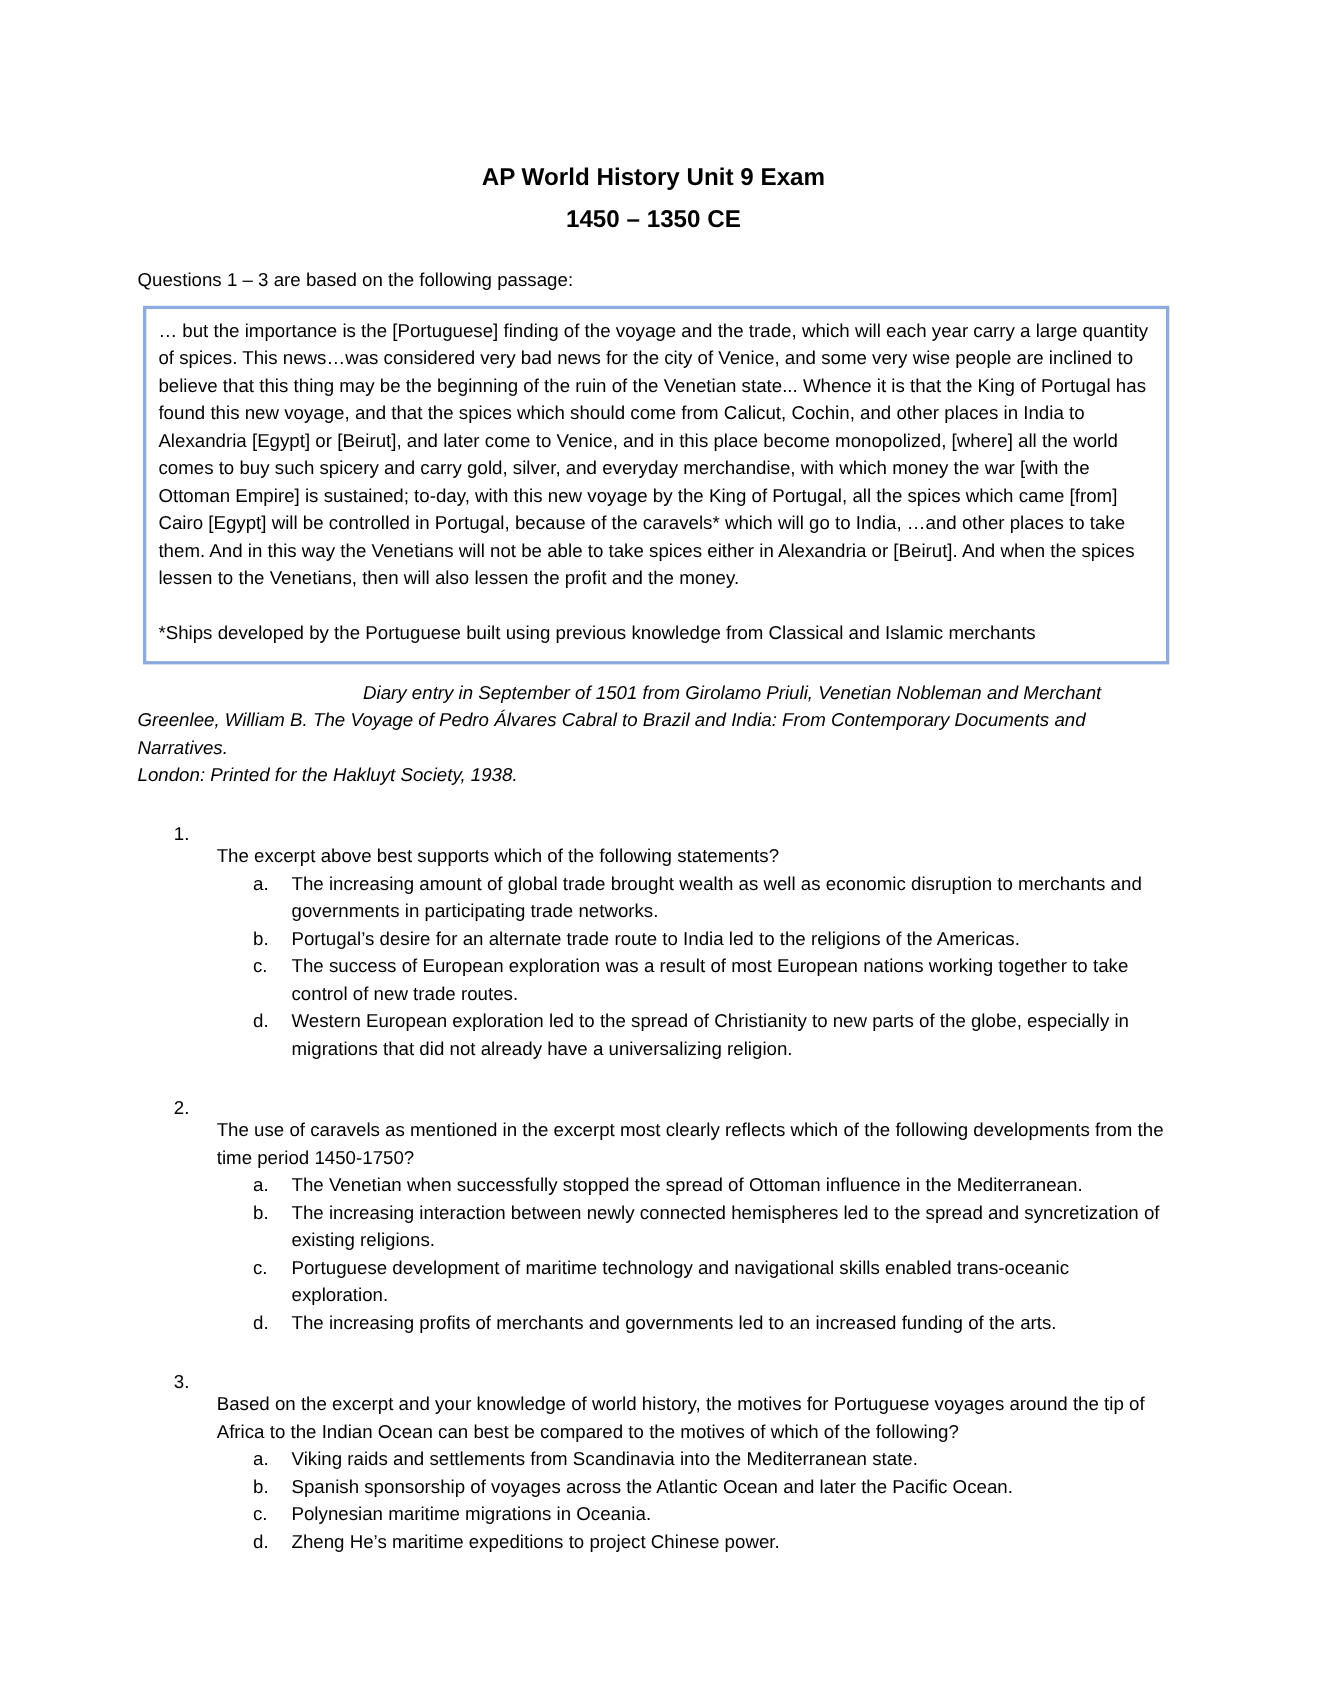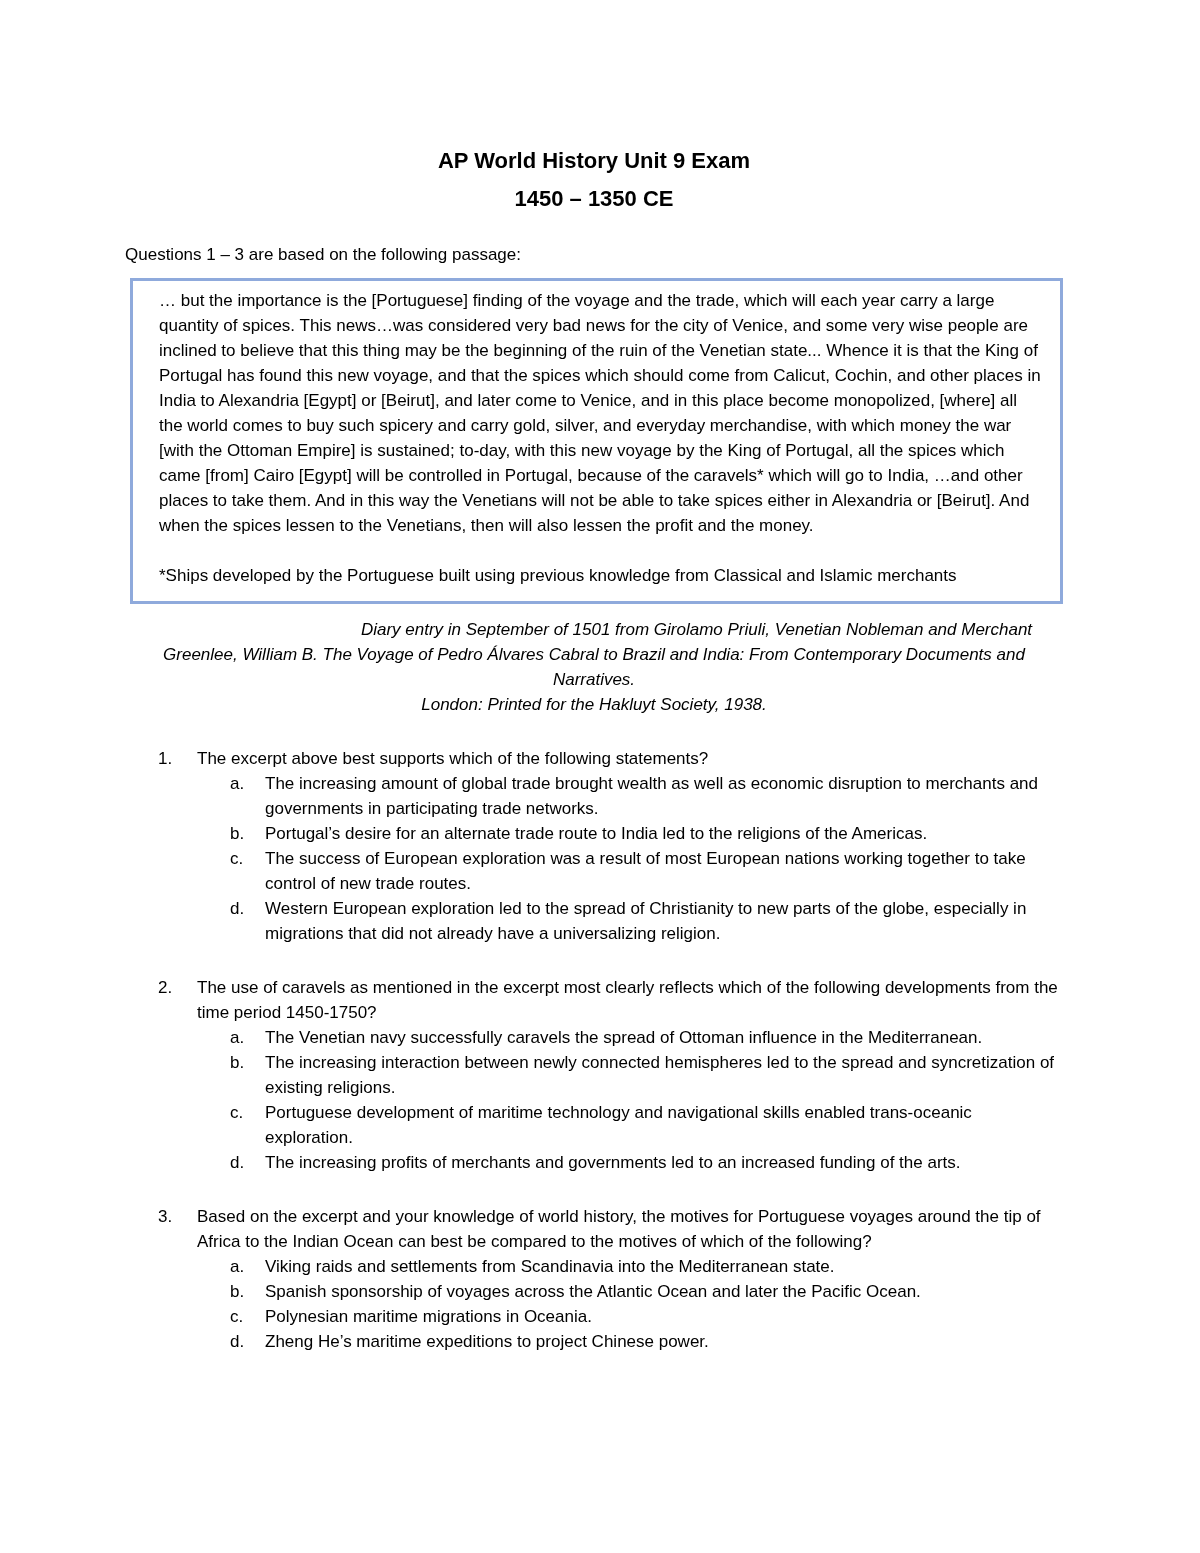--- a/index.html
+++ b/index.html
@@ -23,43 +23,43 @@
   .section-heading {
     margin-top: 27px;
     font-weight: normal;
     font-size: 17px;
   }
 
   .passage-box {
     margin-left: 5px;
     margin-top: 13px;
     border: 3px solid #8faadc;
-    padding: 7px 16px 13px 26px;
+    padding: 7px 16px 13px 11px;
     font-size: 17px;
     line-height: 25px;
   }
   .passage-footnote { margin-top: 25px; }
 
   .attribution {
     margin-top: 13px;
     font-style: italic;
     font-size: 17px;
     line-height: 25px;
-    text-align: center;
+    text-align: left;
   }
   .attr-first { padding-left: 205px; }
 
   .question {
     margin-top: 29px;
     font-size: 17px;
     line-height: 25px;
   }
   .q-row { display: flex; }
   .q-num { margin-left: 33px; width: 39px; flex-shrink: 0; }
-  .q-text { flex: 1; }
+  .q-text { flex: 1; margin-top: 20px; }
   .option { display: flex; margin-left: 105px; }
   .opt-letter { width: 35px; flex-shrink: 0; }
   .opt-text { flex: 1; }
 </style>
 </head>
 <body>
 
 <div class="content">
 
   <div class="title-block">
@@ -103,21 +103,21 @@
     </div>
   </div>
 
   <div class="question">
     <div class="q-row">
       <span class="q-num">2.</span>
       <span class="q-text">The use of caravels as mentioned in the excerpt most clearly reflects which of the following developments from the time period 1450-1750?</span>
     </div>
     <div class="option">
       <span class="opt-letter">a.</span>
-      <span class="opt-text">The Venetian navy successfully caravels the spread of Ottoman influence in the Mediterranean.</span>
+      <span class="opt-text">The Venetian when successfully stopped the spread of Ottoman influence in the Mediterranean.</span>
     </div>
     <div class="option">
       <span class="opt-letter">b.</span>
       <span class="opt-text">The increasing interaction between newly connected hemispheres led to the spread and syncretization of existing religions.</span>
     </div>
     <div class="option">
       <span class="opt-letter">c.</span>
       <span class="opt-text">Portuguese development of maritime technology and navigational skills enabled trans-oceanic exploration.</span>
     </div>
     <div class="option">

